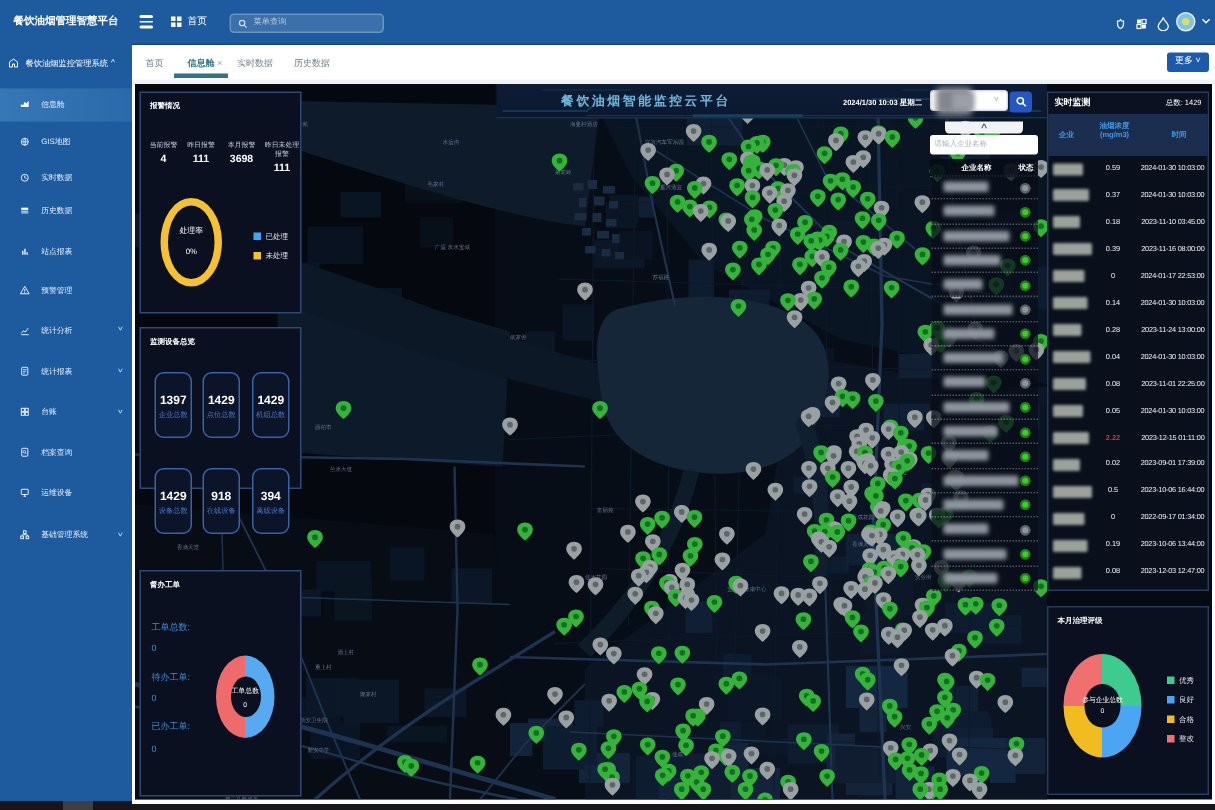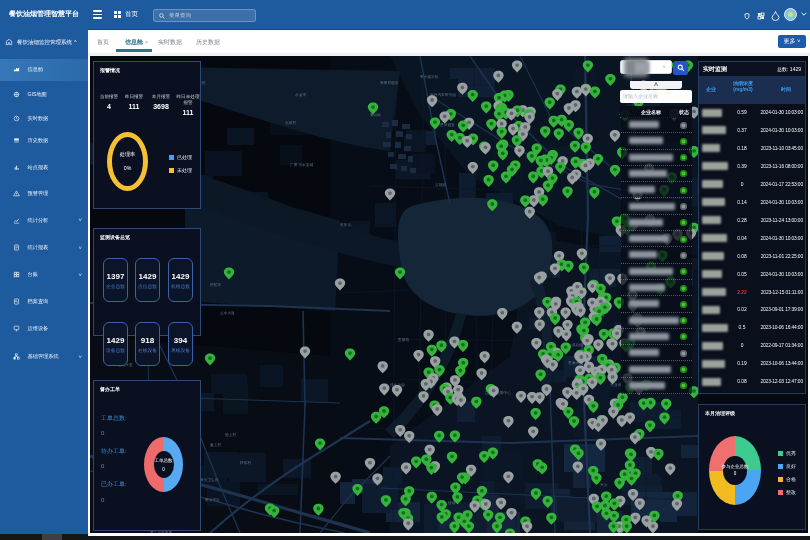--- a/index.html
+++ b/index.html
@@ -47,21 +47,21 @@
 .ptitle{color:#fff;font-weight:bold;font-size:5px;padding:5px 0 0 6px}
 
 #alarm{left:3px;top:5px;width:108px;height:148px}
 .astat{position:absolute;text-align:center;color:#c6d2e2;font-size:4.6px;line-height:1.3}
 .astat b{display:block;color:#fff;font-size:7px;margin-top:2px}
 #adonut{position:absolute;left:13px;top:70px;width:41px;height:59px;border-radius:50%;border:5px solid #f5c032}
 #adtxt{position:absolute;left:13px;top:86px;width:41px;text-align:center;color:#fff;font-size:5.2px;line-height:2.6}
 .leg{position:absolute;display:flex;align-items:center;color:#dbe4ef;font-size:5px}
 .leg i{width:5px;height:5px;margin-right:3px;display:inline-block}
 
-#devices{left:3px;top:172px;width:108px;height:108px}
+#devices{left:3px;top:162px;width:108px;height:108px}
 .dcard{position:absolute;width:25px;height:44px;border:1px solid #3b61a8;border-radius:6px;background:#0b1428;text-align:center}
 .dcard b{display:block;color:#fff;font-size:8px;margin-top:13px}
 .dcard span{display:block;color:#4a79c8;font-size:4.8px;margin-top:2px}
 
 #orders{left:3px;top:324px;width:108px;height:151px}
 .oline{position:absolute;left:7px;color:#3f8ed9;font-size:6px}
 #odonut{position:absolute;left:50px;top:56px;width:39px;height:55px;border-radius:50%;background:conic-gradient(#57a9f2 0deg 180deg,#ef6a6a 180deg 360deg)}
 #odonut:after{content:"";position:absolute;left:9.5px;top:13.5px;width:20px;height:27px;border-radius:50%;background:#0a101f}
 #odtxt{position:absolute;left:50px;top:75px;width:39px;text-align:center;color:#fff;font-size:4.6px;line-height:2;z-index:2}
 
@@ -844,20 +844,33 @@
 <use href="#pg" x="378.9" y="473.0"></use>
 <use href="#pg" x="407.0" y="473.0"></use>
 <use href="#pg" x="531.3" y="473.0"></use>
 <use href="#py" x="529.2" y="473.0"></use>
 <use href="#pg" x="523.5" y="473.0"></use>
 <use href="#pg" x="536.8" y="473.0"></use>
 <use href="#py" x="563.0" y="473.0"></use>
 <use href="#py" x="437.1" y="473.0"></use>
 <use href="#pg" x="420.0" y="480.0"></use>
 </svg>
+    <div id="mapheader">
+          <svg width="367" height="23" style="position:absolute;left:0;top:0" viewBox="0 0 367 23">
+            <path d="M4,18 L60,18 L70,10 L120,10" stroke="#16415f" stroke-width="1" fill="none"></path>
+            <path d="M250,10 L300,10 L312,18 L363,18" stroke="#16415f" stroke-width="1" fill="none"></path>
+            <path d="M30,4 L90,4 M270,4 L340,4" stroke="#123350" stroke-width="0.8" fill="none"></path>
+            <rect x="131" y="20.4" width="73" height="1.3" fill="#255f81"></rect>
+            <rect x="60" y="20.8" width="250" height="0.6" fill="#153e5f"></rect>
+            <circle cx="70" cy="10" r="1.2" fill="#1d5f85"></circle>
+            <circle cx="300" cy="10" r="1.2" fill="#1d5f85"></circle>
+          </svg>
+      <div id="mtitle">餐饮油烟智能监控云平台</div>
+      <div id="mdate">2024/1/30 10:03 星期二</div>
+    </div>
 
     <div class="panel" id="alarm">
       <div class="ptitle">报警情况</div>
       <div class="astat" style="left:4px;top:32px;width:22px">当前报警<b>4</b></div>
       <div class="astat" style="left:29px;top:32px;width:22px">昨日报警<b>111</b></div>
       <div class="astat" style="left:54px;top:32px;width:26px">本月报警<b>3698</b></div>
       <div class="astat" style="left:82px;top:32px;width:24px">昨日未处理报警<b>111</b></div>
       <div id="adonut"></div>
       <div id="adtxt">处理率<br>0%</div>
       <div class="leg" style="left:75px;top:92px"><i style="background:#41a3f5"></i>已处理</div>

